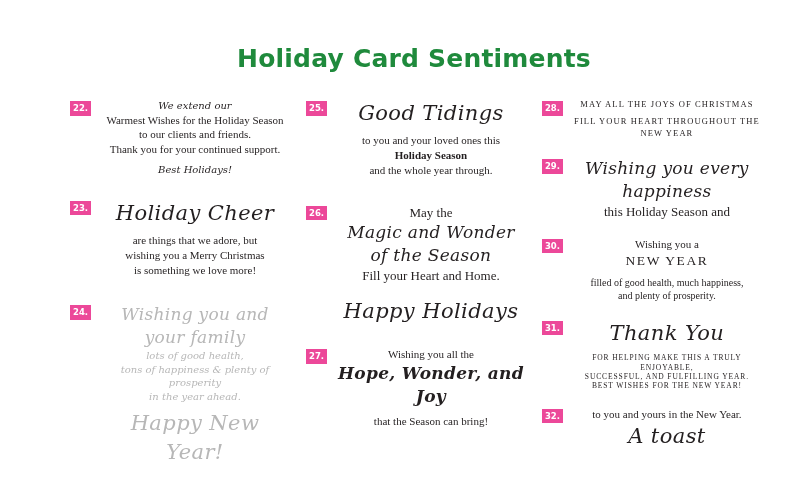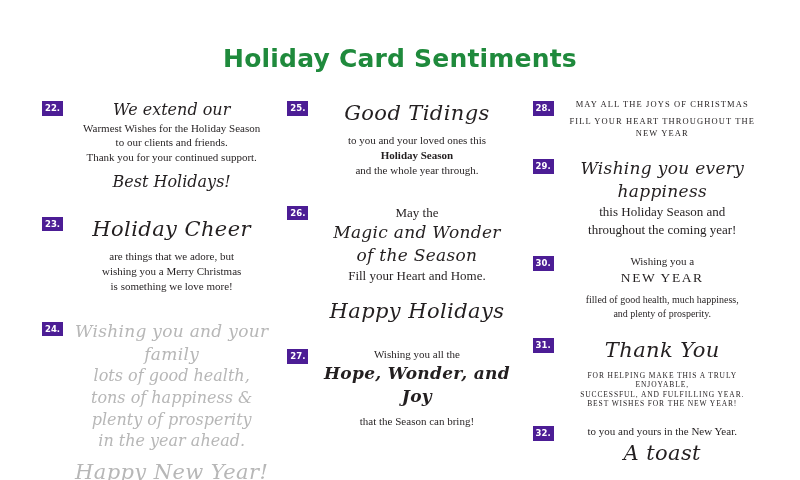--- a/index.html
+++ b/index.html
@@ -12,20 +12,21 @@
     height: 480px;
     font-family: "Liberation Serif", serif;
     color: #231f20;
     overflow: hidden;
   }
   .page {
     position: relative;
     width: 800px;
     height: 480px;
     box-sizing: border-box;
+    padding-left: 28px;
   }
   .page-title {
     text-align: center;
     font-family: "DejaVu Sans", sans-serif;
     font-weight: bold;
     font-size: 25px;
     color: #1f8a3c;
     letter-spacing: 0.2px;
     padding-top: 44px;
     margin: 0;
@@ -44,21 +45,21 @@
   }
   .entry {
     position: relative;
     padding-left: 34px;
     margin-bottom: 16px;
   }
   .num {
     position: absolute;
     left: 4px;
     top: 2px;
-    background: #4c1d95;
+    background: #ec4899;
     color: #ffffff;
     font-family: "DejaVu Sans", sans-serif;
     font-size: 8.5px;
     font-weight: bold;
     line-height: 1;
     padding: 3px 3px 3px 3px;
     min-width: 15px;
     text-align: center;
     box-sizing: border-box;
   }
@@ -67,21 +68,21 @@
     line-height: 1.35;
   }
   .sentiment .ln {
     display: block;
   }
 
   
   .s-script {
     font-family: "DejaVu Serif", serif;
     font-style: italic;
-    font-size: 16px;
+    font-size: 10px;
   }
   .s-script-lg {
     font-family: "DejaVu Serif", serif;
     font-style: italic;
     font-size: 17px;
     letter-spacing: 0.3px;
   }
   .s-script-xl {
     font-family: "DejaVu Serif", serif;
     font-style: italic;
@@ -210,21 +211,20 @@
           <span class="ln s-caps">May all the joys of Christmas</span>
           <span class="ln s-caps gap-sm">fill your heart throughout the new year</span>
         </div>
       </div>
 
       <div class="entry" style="margin-top:18px;">
         <span class="num">29.</span>
         <div class="sentiment">
           <span class="ln s-script-lg">Wishing you every happiness</span>
           <span class="ln s-serif-mid">this Holiday Season and</span>
-          <span class="ln s-serif-mid">throughout the coming year!</span>
         </div>
       </div>
 
       <div class="entry" style="margin-top:16px;">
         <span class="num">30.</span>
         <div class="sentiment">
           <span class="ln s-plain">Wishing you a</span>
           <span class="ln s-caps-lg">New Year</span>
           <span class="ln s-plain-sm gap-sm">filled of good health, much happiness,</span>
           <span class="ln s-plain-sm">and plenty of prosperity.</span>

